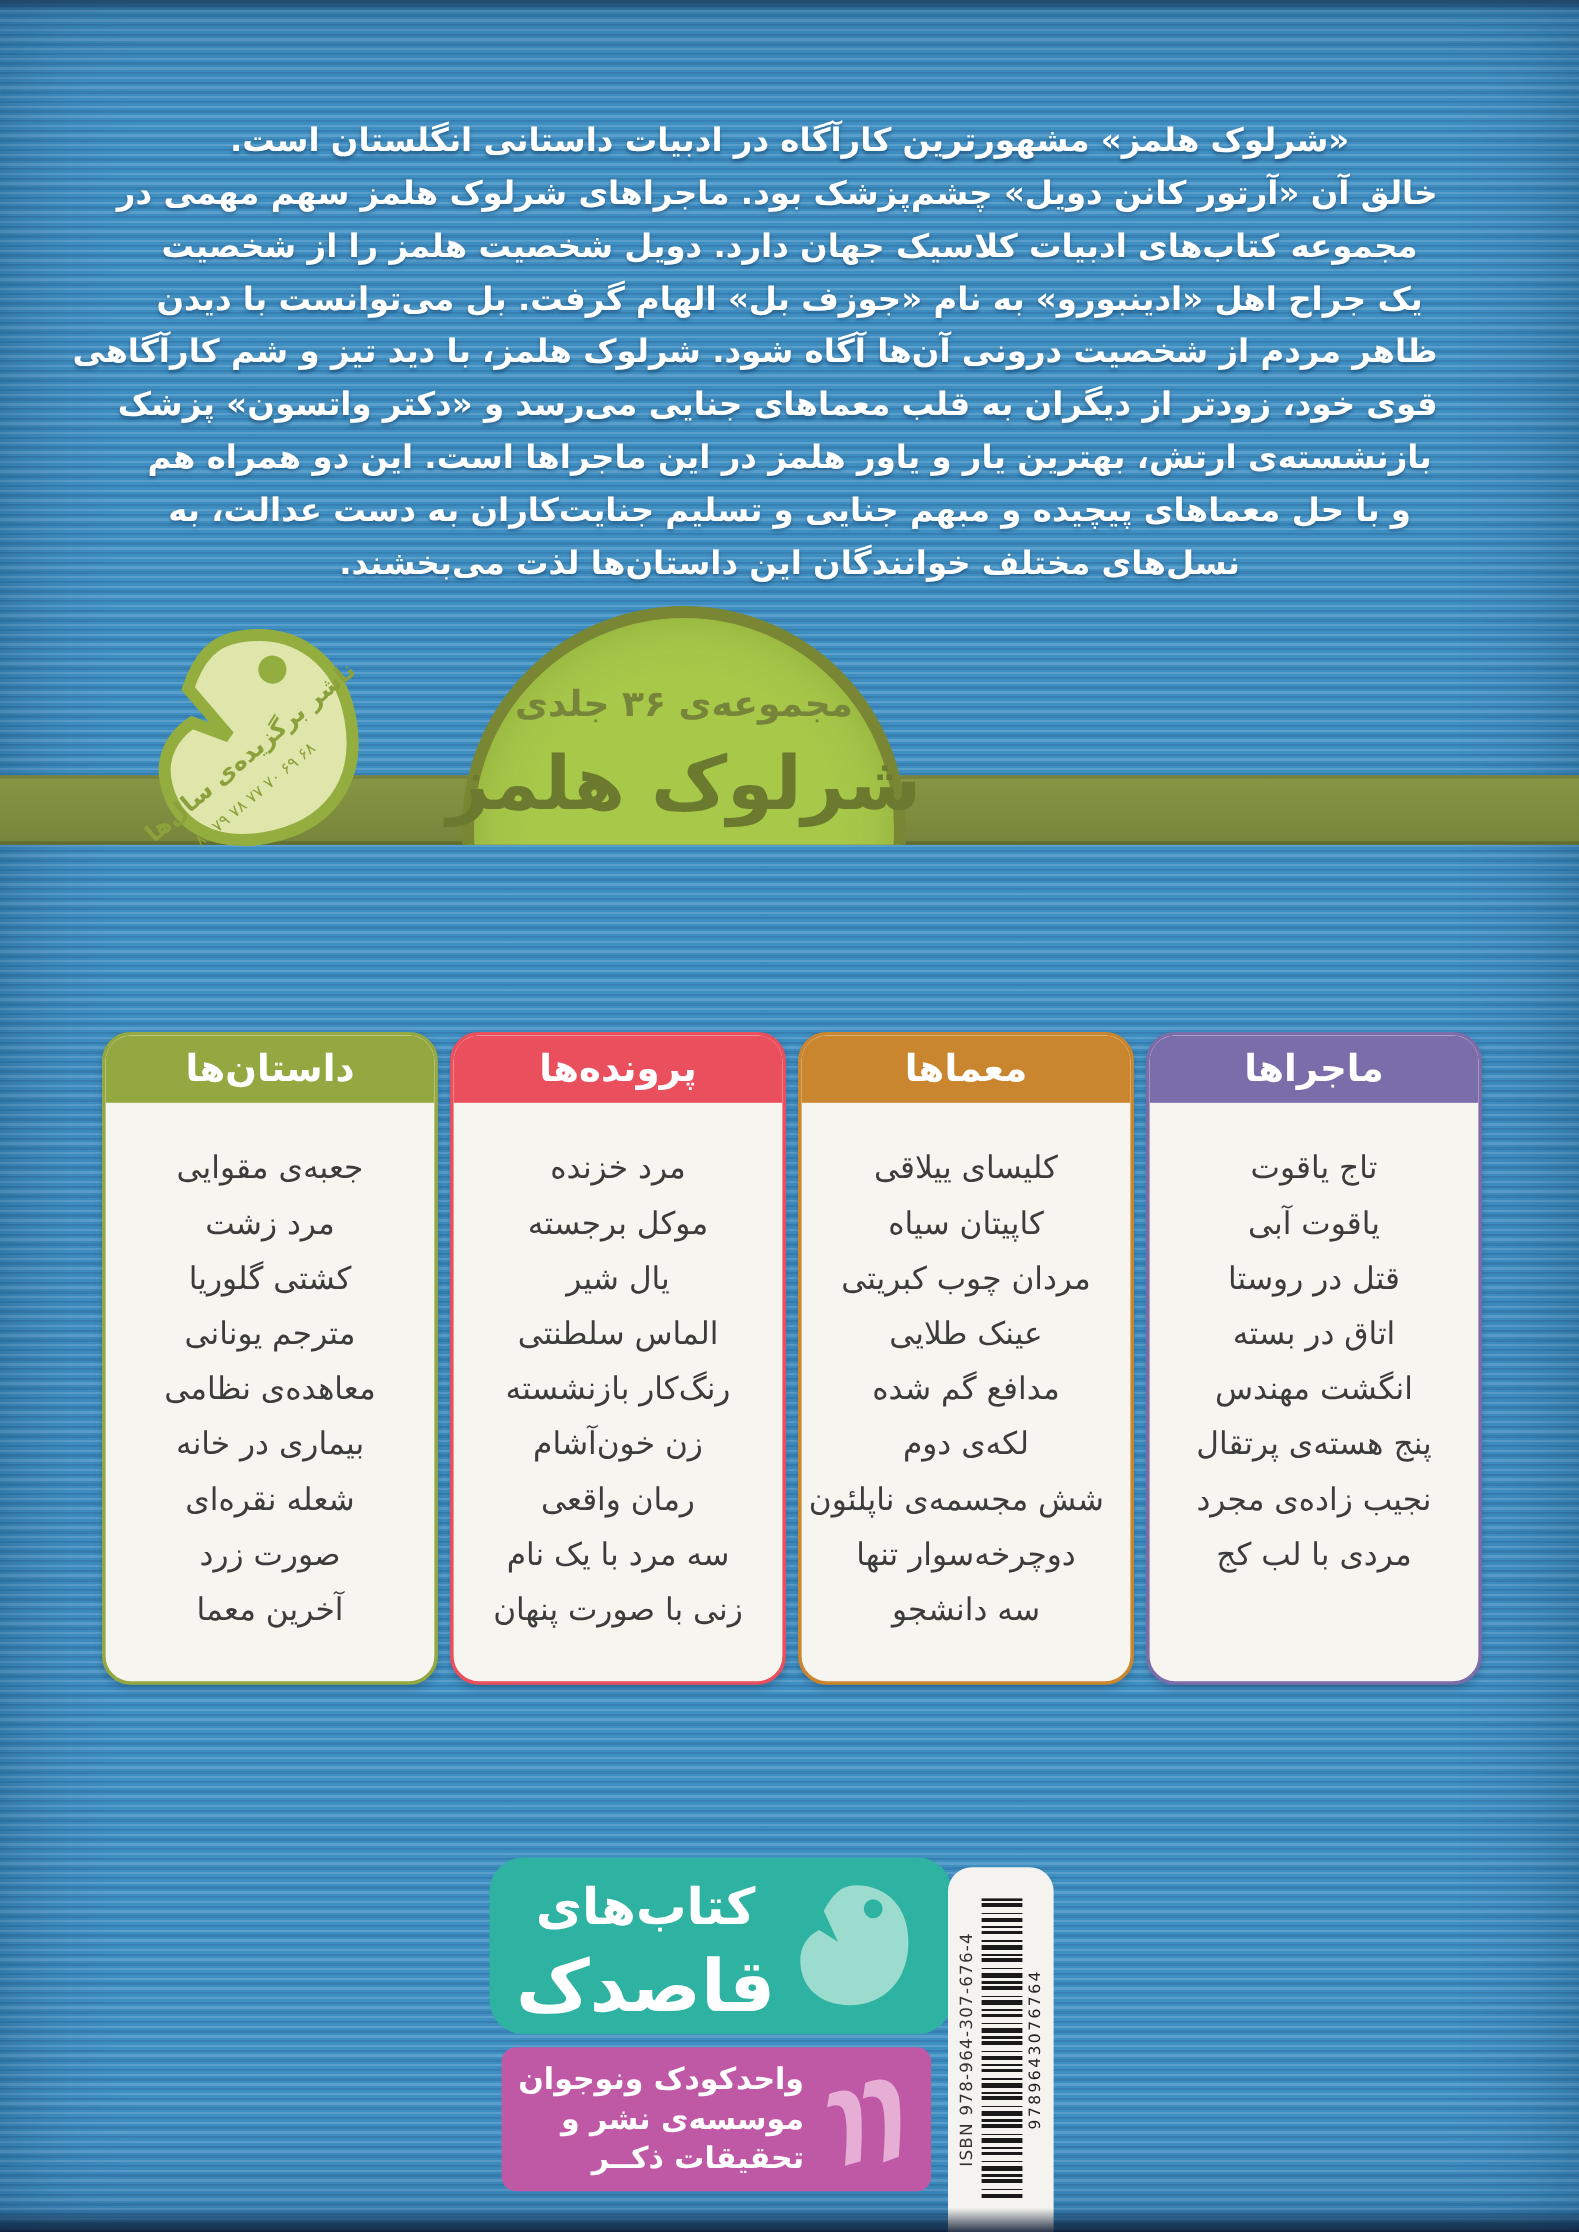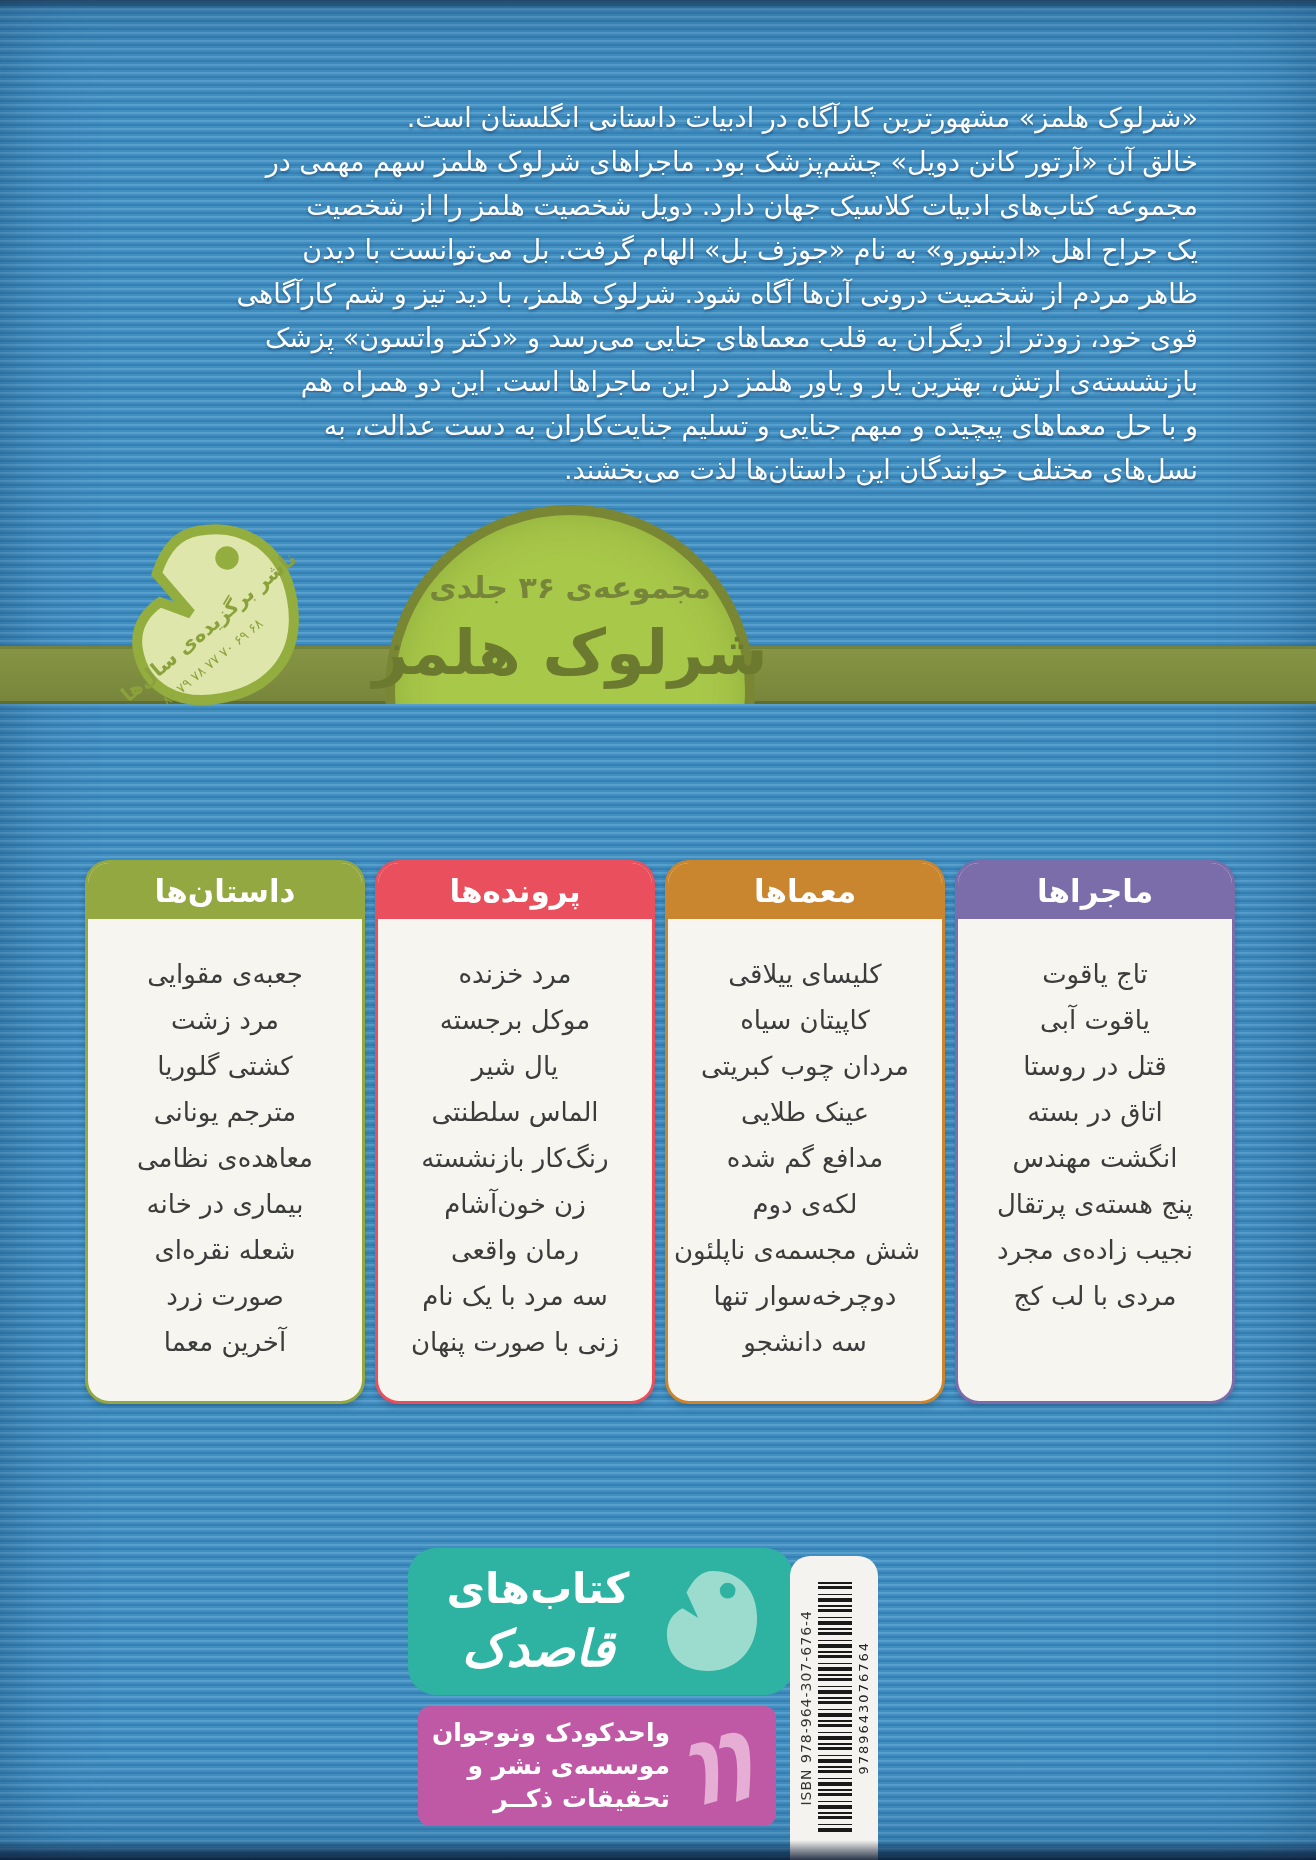--- a/index.html
+++ b/index.html
@@ -11,22 +11,22 @@
       rgba(255,255,255,.14) 0 2px, rgba(255,255,255,0) 2px 4px,
       rgba(10,40,70,.14) 4px 6px, rgba(10,40,70,0) 6px 8px);
     box-shadow:inset 0 0 90px rgba(5,35,70,.35);
   }
   .edge-top{position:absolute;top:0;left:0;width:100%;height:10px;
     background:linear-gradient(to bottom,rgba(8,25,50,.6),rgba(8,25,50,0));z-index:60;}
   .edge-bottom{position:absolute;bottom:0;left:0;width:100%;height:20px;
     background:linear-gradient(to top,rgba(6,20,45,.85),rgba(6,20,45,0));z-index:60;}
 
   
-  .intro{position:absolute;top:96px;left:118px;width:1080px;text-align:right;
-    color:#ffffff;font-weight:normal;font-size:27px;line-height:44px;
+  .intro{position:absolute;top:96px;left:118px;width:1080px;text-align:center;
+    color:#ffffff;font-weight:bold;font-size:27px;line-height:44px;
     text-shadow:0 2px 3px rgba(5,45,85,.45);}
   .intro-line{white-space:nowrap;}
 
   
   .band{position:absolute;top:646px;left:0;width:100%;height:58px;
     background:linear-gradient(180deg,#879545,#76853a);
     box-shadow:inset 0 3px 0 rgba(0,0,0,.12), inset 0 -3px 0 rgba(0,0,0,.18);z-index:5;}
   .badge-clip{position:absolute;top:0;left:0;width:100%;height:704px;overflow:hidden;z-index:6;}
   .series-circle{position:absolute;top:505px;left:385px;width:370px;height:370px;
     border-radius:50%;background:#a8c84a;border:10px solid #798734;box-sizing:border-box;
@@ -52,21 +52,21 @@
   .card-list{list-style:none;margin:16px;padding:16px 6px 20px;}
   .card-list li{text-align:center;font-size:26px;line-height:46px;color:#3c3c3c;
     white-space:nowrap;}
 
   
   .ghasedak{position:absolute;left:408px;top:1548px;width:368px;height:147px;
     border-radius:28px;background:#2eb2a1;z-index:9;padding-left:17px;}
   .ghasedak-text{position:absolute;left:14px;top:14px;width:232px;text-align:center;
     color:#fff;font-weight:bold;line-height:1.3;}
   .ghasedak-l1{font-size:42px;}
-  .ghasedak-l2{font-size:50px;letter-spacing:3px;font-style:italic;}
+  .ghasedak-l2{font-size:60px;letter-spacing:3px;}
   .ghasedak-bird{position:absolute;left:254px;top:18px;width:98px;height:110px;}
 
   .zekr{position:absolute;left:418px;top:1706px;width:358px;height:120px;
     border-radius:12px;background:#bf59a6;z-index:9;}
   .zekr-text{position:absolute;left:16px;top:10px;width:236px;text-align:right;
     color:#fff;font-weight:bold;font-size:25px;line-height:33px;white-space:nowrap;}
   .zekr-logo{position:absolute;left:260px;top:16px;width:84px;height:90px;}
 
   
   .isbn-tab{position:absolute;left:790px;top:1556px;width:88px;height:304px;

